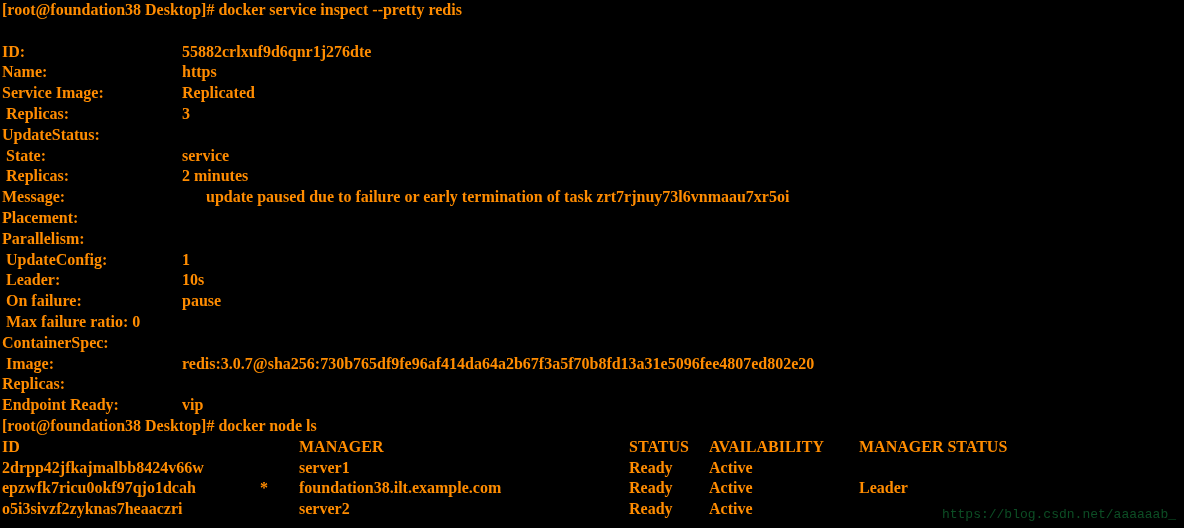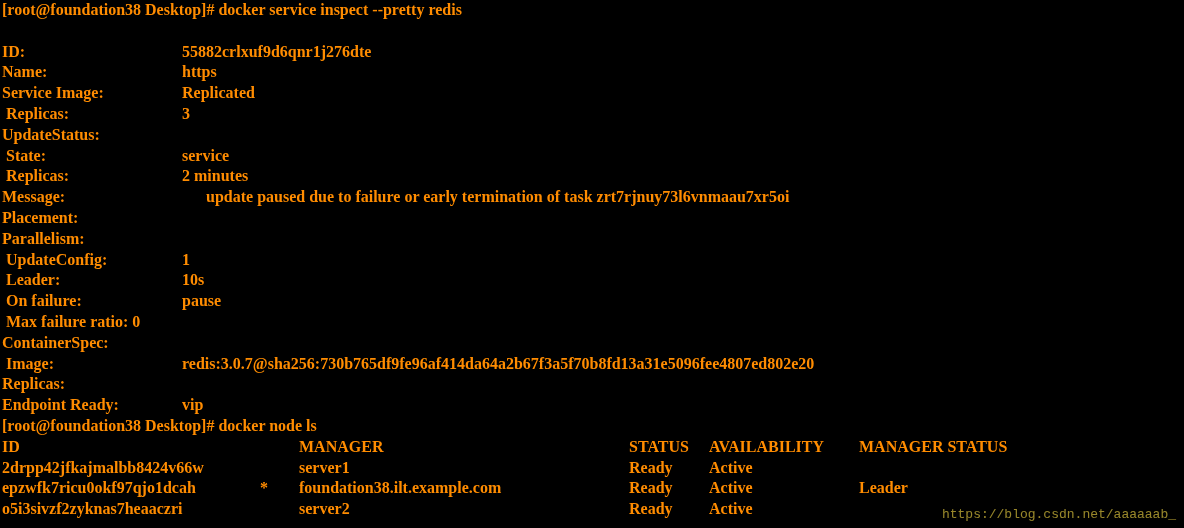--- a/index.html
+++ b/index.html
@@ -24,21 +24,21 @@
       white-space: pre;
       font-family: Liberation Serif, serif;
     }
     .label {
       display: inline-block;
     }
     .watermark {
       position: absolute;
       bottom: 4px;
       right: 8px;
-      color: #fde047;
+      color: #15803d;
       font-size: 13px;
       font-weight: normal;
       opacity: 0.6;
     }
   </style>
 </head>
 <body>
 
 <div class="terminal-line"><span>[</span><span>root</span><span>@</span><span>foundation38</span> <span>Desktop</span><span>]#</span> <span>docker service inspect --pretty redis</span></div>
 <div class="terminal-line"> </div>

